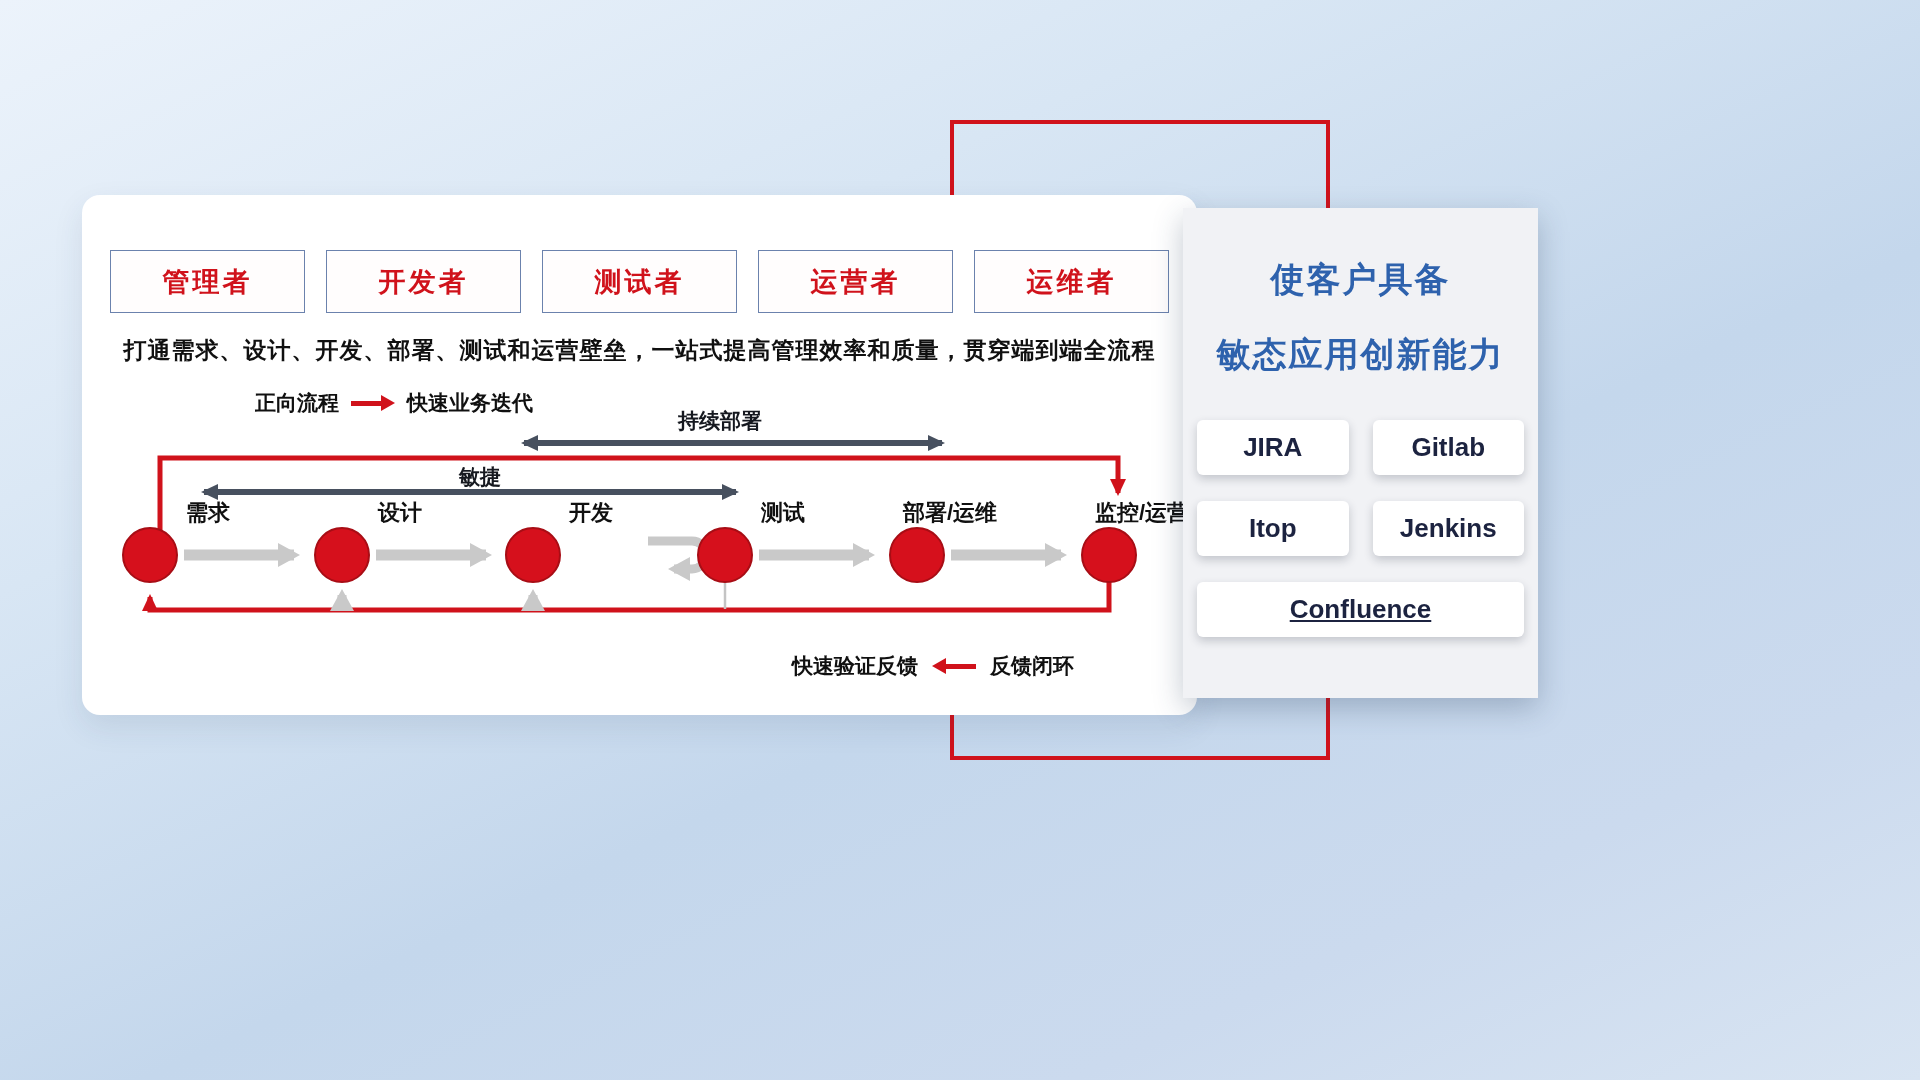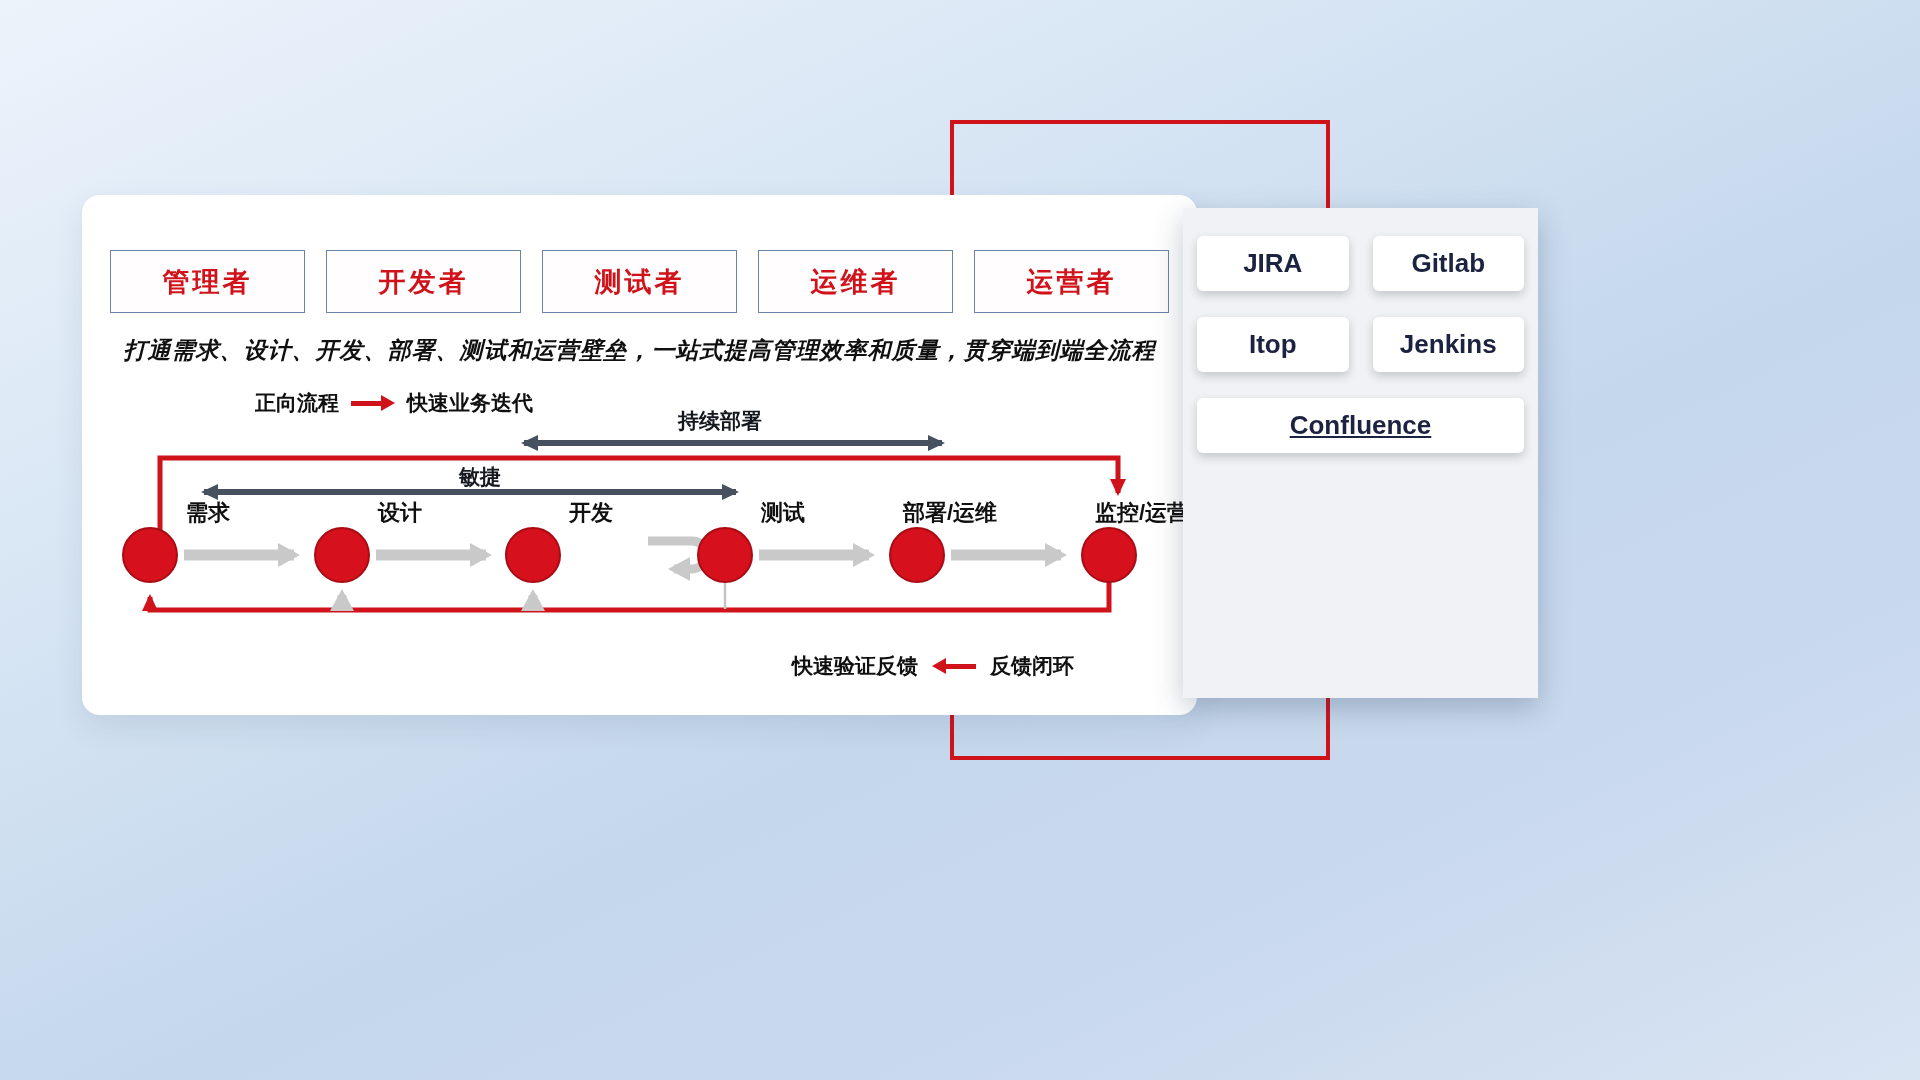--- a/index.html
+++ b/index.html
@@ -30,21 +30,20 @@
   }
   .role-box {
     flex:1; border:1px solid #6b82ad; background:#fffdfd;
     display:flex; align-items:center; justify-content:center;
     color:#d0121b; font-size:27px; font-weight:bold; letter-spacing:3px;
   }
   .description {
     position:absolute; left:0; top:140px; width:100%;
     text-align:center; font-size:23px; font-weight:bold; color:#101010;
     letter-spacing:1px;
-    font-style:italic;
   }
   .legend-forward {
     position:absolute; left:173px; top:194px;
     display:flex; align-items:center; gap:12px;
     font-size:21px; font-weight:bold; color:#101010;
   }
   .legend-feedback {
     position:absolute; left:710px; top:457px;
     display:flex; align-items:center; gap:14px;
     font-size:21px; font-weight:bold; color:#101010;
@@ -107,24 +106,24 @@
       <div class="role-box">
           <span>管理者</span>
         </div>
       <div class="role-box">
           <span>开发者</span>
         </div>
       <div class="role-box">
           <span>测试者</span>
         </div>
       <div class="role-box">
+          <span>运营者</span>
+        </div>
+      <div class="role-box">
           <span>运维者</span>
-        </div>
-      <div class="role-box">
-          <span>运营者</span>
         </div>
     </div>
 
     <p class="description">打通需求、设计、开发、部署、测试和运营壁垒，一站式提高管理效率和质量，贯穿端到端全流程</p>
 
     <div class="legend-forward">
       <span>正向流程</span>
       <span class="arrow-r"></span>
       <span>快速业务迭代</span>
     </div>
@@ -186,20 +185,24 @@
 
     <div class="legend-feedback">
       <span>快速验证反馈</span>
       <span class="arrow-l"></span>
       <span>反馈闭环</span>
     </div>
 
   </div>
 
   <div class="right-panel">
+    <div class="panel-title">
+      <div>使客户具备</div>
+      <div>敏态应用创新能力</div>
+    </div>
     <div class="tools">
       <div class="tool">JIRA</div>
       <div class="tool">Gitlab</div>
       <div class="tool">Itop</div>
       <div class="tool">Jenkins</div>
       <div class="tool wide">Confluence</div>
     </div>
   </div>
 
 </div>

